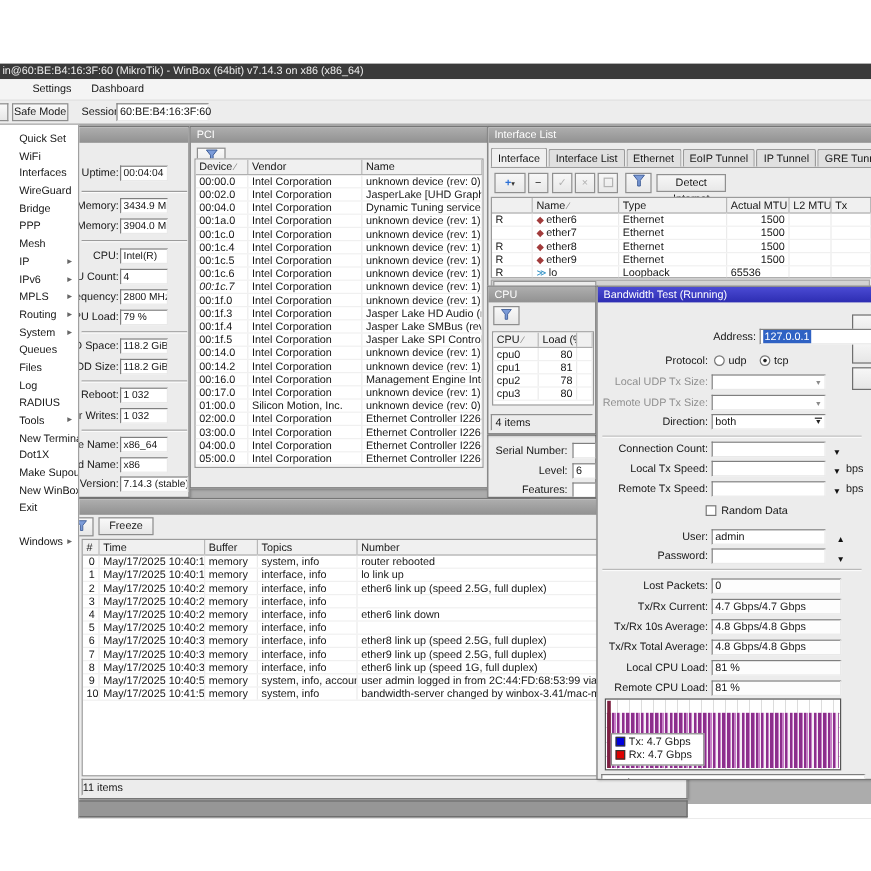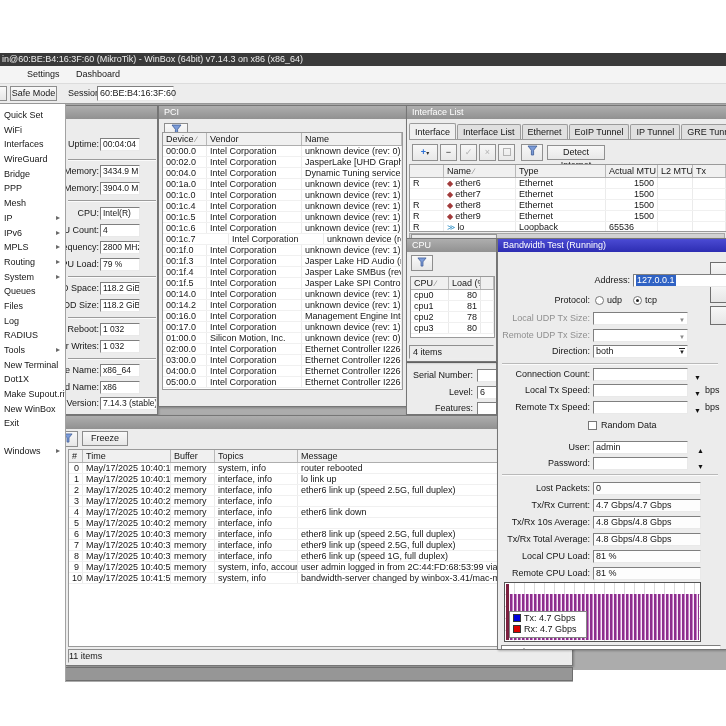--- a/index.html
+++ b/index.html
@@ -10,21 +10,21 @@
 #menubar{left:0;top:66px;width:726px;height:18px;background:#f4f4f4;border-bottom:1px solid #dcdcdc;line-height:17px;padding-left:20px;}
 .menu-item{display:inline-block;padding:0 7px;cursor:default;}
 #toolbar{left:0;top:84px;width:726px;height:20px;background:#ededed;border-bottom:1px solid #979797;}
 .btn{background:linear-gradient(#f9f9f9,#e7e7e7);border:1px solid #8d8d8d;text-align:center;cursor:default;}
 #toolbar-sliver{position:absolute;left:0;top:2px;width:7px;height:15px;border-left:none;}
 #safe-mode{position:absolute;left:10px;top:2px;width:47px;height:15px;line-height:13px;}
 #session-label{left:68px;top:4px;}
 #session-box{left:97px;top:2px;width:77px;height:15px;line-height:13px;padding:0 2px;white-space:nowrap;}
 .sunken{background:#fff;border:1px solid;border-color:#7f7f7f #e9e9e9 #e9e9e9 #7f7f7f;}
 #sidebar{left:0;top:104px;width:66px;height:578px;background:#fff;border-right:1px solid #a5a5a5;padding-top:4px;z-index:0;}
-.side-item{position:relative;height:14.7px;line-height:14.7px;padding-left:4px;white-space:nowrap;overflow:hidden;cursor:default;}
+.side-item{position:relative;height:14.7px;line-height:14.7px;padding-left:16px;white-space:nowrap;overflow:hidden;cursor:default;}
 .side-arrow{position:absolute;right:5px;top:0;color:#666;font-size:8px;}
 #mdi{left:66px;top:104px;width:660px;height:578px;background:#acacac;z-index:0;}
 .win{position:absolute;background:#ececec;border:1px solid #767676;box-shadow:1px 1px 2px rgba(0,0,0,.25);}
 .clipL{border-left:none;}
 .wtitle{height:13px;line-height:13px;padding:0 5px;color:#fff;background:linear-gradient(#aeaeae,#919191);white-space:nowrap;overflow:hidden;}
 .wtitle.active{background:linear-gradient(#4b4bd4,#2d2db2);}
 
 .tbl{position:absolute;background:#fff;border:1px solid #9a9a9a;overflow:hidden;}
 .tbl-h{display:flex;height:13px;background:#f0f0f0;border-bottom:1px solid #aeaeae;}
 .tbl-hc{border-right:1px solid #b8b8b8;padding:0 3px;line-height:12px;white-space:nowrap;overflow:hidden;flex-shrink:0;}
@@ -264,21 +264,21 @@
           <div class="tbl-c" style="width: 44px;"><span>00:1c.5</span></div>
           <div class="tbl-c" style="width: 95px;"><span>Intel Corporation</span></div>
           <div class="tbl-c" style="flex: 1 1 auto;"><span>unknown device (rev: 1)</span></div>
         </div>
         <div class="tbl-r">
           <div class="tbl-c" style="width: 44px;"><span>00:1c.6</span></div>
           <div class="tbl-c" style="width: 95px;"><span>Intel Corporation</span></div>
           <div class="tbl-c" style="flex: 1 1 auto;"><span>unknown device (rev: 1)</span></div>
         </div>
         <div class="tbl-r">
-          <div class="tbl-c" style="width: 66px;"><span>00:1c.7</span></div>
+          <div class="tbl-c" style="width: 44px; font-style: italic;"><span>00:1c.7</span></div>
           <div class="tbl-c" style="width: 95px;"><span>Intel Corporation</span></div>
           <div class="tbl-c" style="flex: 1 1 auto;"><span>unknown device (rev: 1)</span></div>
         </div>
         <div class="tbl-r">
           <div class="tbl-c" style="width: 44px;"><span>00:1f.0</span></div>
           <div class="tbl-c" style="width: 95px;"><span>Intel Corporation</span></div>
           <div class="tbl-c" style="flex: 1 1 auto;"><span>unknown device (rev: 1)</span></div>
         </div>
         <div class="tbl-r">
           <div class="tbl-c" style="width: 44px;"><span>00:1f.3</span></div>
@@ -469,21 +469,21 @@
             <path d="M1 1h9L6.6 5.3V10H4.4V5.3L1 1z" fill="#7b9bd8" stroke="#3c5a94" stroke-width=".8"></path>
           </svg></div>
       <div id="log-freeze" class="btn">Freeze</div>
     </div>
     <div id="log-table" class="tbl">
         <div class="tbl-h">
           <div class="tbl-hc" style="width: 14px;"><span>#</span></div>
           <div class="tbl-hc" style="width: 88px;"><span>Time</span></div>
           <div class="tbl-hc" style="width: 44px;"><span>Buffer</span></div>
           <div class="tbl-hc" style="width: 83px;"><span>Topics</span></div>
-          <div class="tbl-hc" style="flex: 1 1 auto;"><span>Message</span></div>
+          <div class="tbl-hc" style="flex: 1 1 auto;"><span>Number</span></div>
         </div>
         <div class="tbl-r">
           <div class="tbl-c" style="width: 14px; text-align: right;"><span>0</span></div>
           <div class="tbl-c" style="width: 88px;"><span>May/17/2025 10:40:10</span></div>
           <div class="tbl-c" style="width: 44px;"><span>memory</span></div>
           <div class="tbl-c" style="width: 83px;"><span>system, info</span></div>
           <div class="tbl-c" style="flex: 1 1 auto;"><span>router rebooted</span></div>
         </div>
         <div class="tbl-r">
           <div class="tbl-c" style="width: 14px; text-align: right;"><span>1</span></div>

